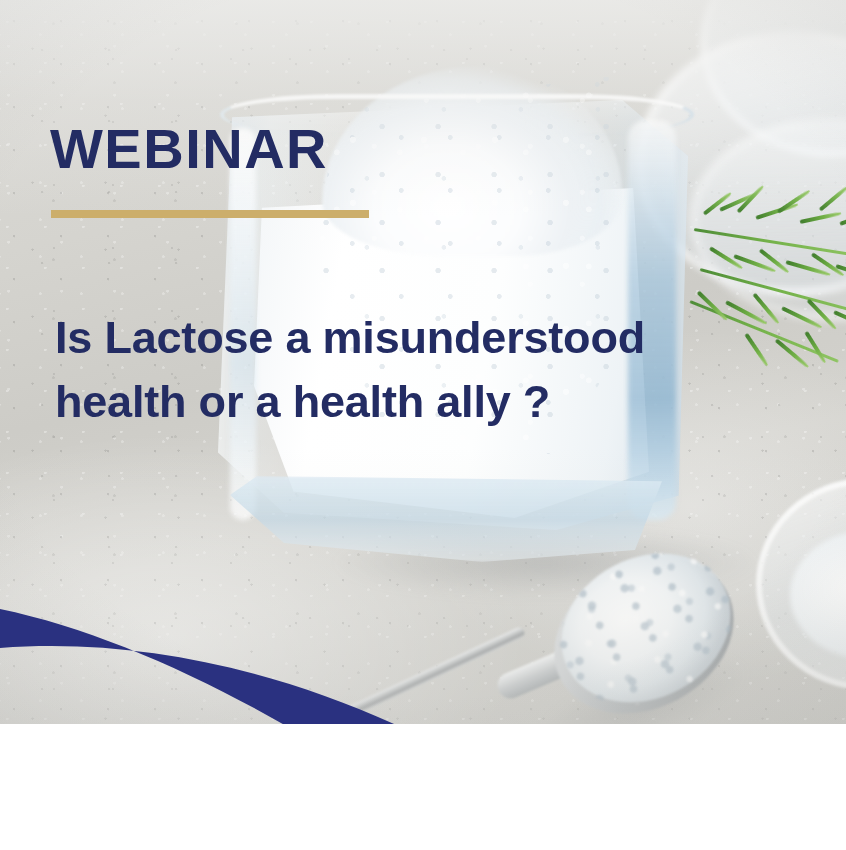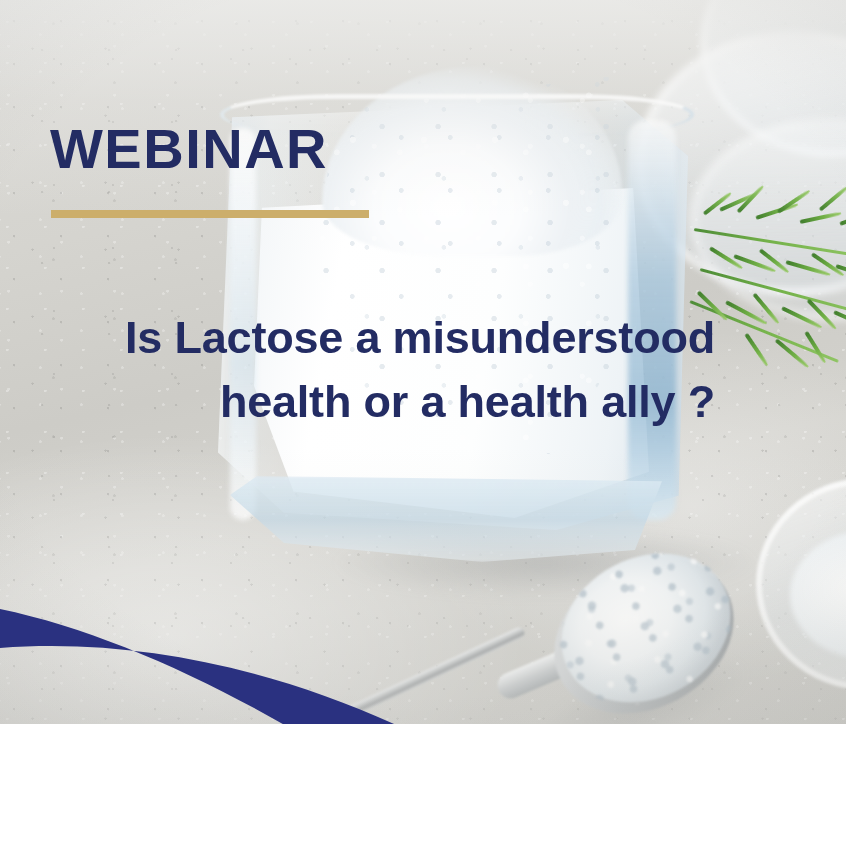--- a/index.html
+++ b/index.html
@@ -322,21 +322,21 @@
     position: absolute;
     left: 55px;
     top: 306px;
     width: 660px;
     font-size: 45px;
     font-weight: 700;
     line-height: 64px;
     letter-spacing: -0.2px;
     color: #232c63;
   }
-  .headline .ln { display: block; white-space: nowrap; text-align: right; }
+  .headline .ln { display: block; white-space: nowrap; }
 
   
   .logo {
     position: absolute;
     left: 548px;
     top: 722px;
     width: 282px;
     height: 106px;
   }
   .logo-wordmark {

